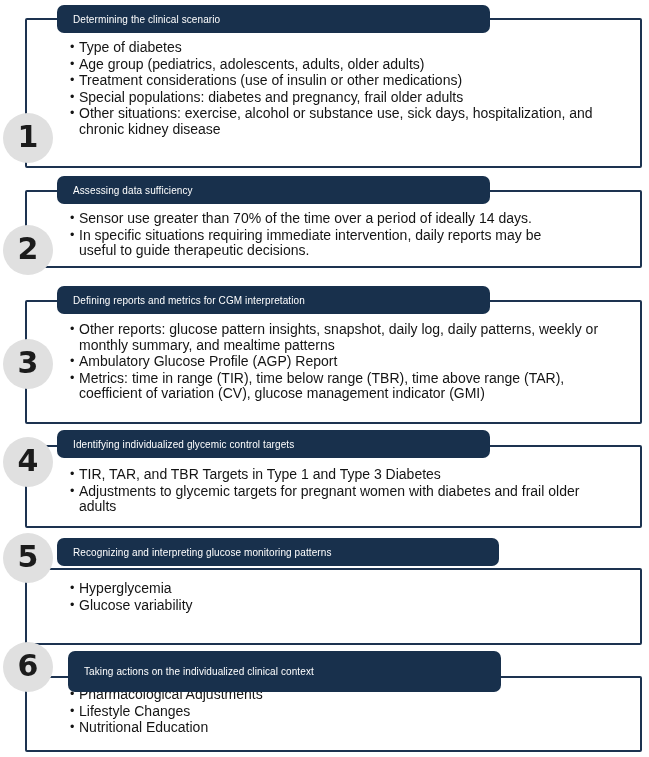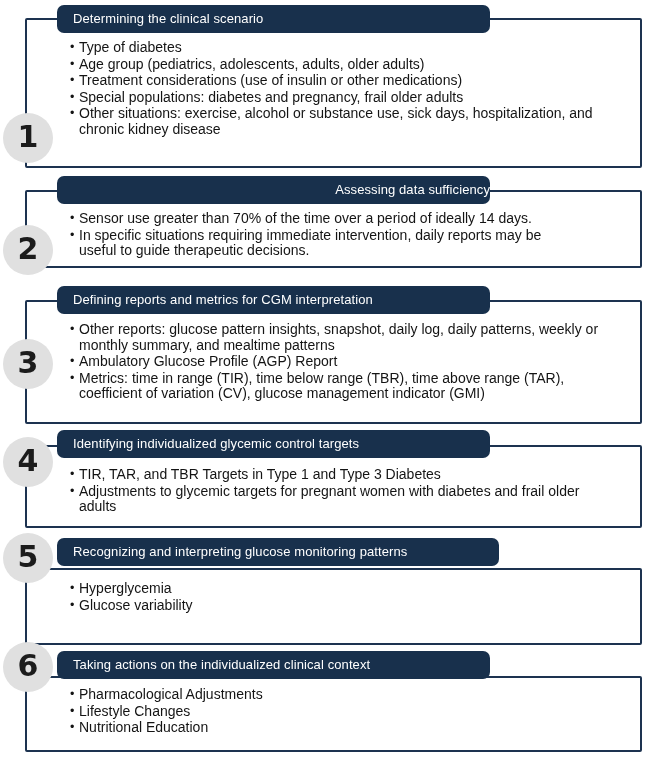--- a/index.html
+++ b/index.html
@@ -42,21 +42,21 @@
     color: #ffffff;
     display: flex;
     align-items: center;
     padding-left: 16px;
     font-size: 12.5px;
     letter-spacing: 0.1px;
     z-index: 4;
   }
   .step-header-text {
     color: #ffffff;
-    font-size: 13px;
+    font-size: 10px;
     line-height: 1.1;
     white-space: nowrap;
   }
 
   
   .step-badge {
     position: absolute;
     width: 50px;
     height: 50px;
     border-radius: 50%;
@@ -117,21 +117,21 @@
     <div class="step-body" style="left: 70px; top: 40px; width: 560px;">
       <ul class="bullet-list">
         <li class="bullet-item">Type of diabetes</li>
         <li class="bullet-item">Age group (pediatrics, adolescents, adults, older adults)</li>
         <li class="bullet-item">Treatment considerations (use of insulin or other medications)</li>
         <li class="bullet-item">Special populations: diabetes and pregnancy, frail older adults</li>
         <li class="bullet-item">Other situations: exercise, alcohol or substance use, sick days, hospitalization, and chronic kidney disease</li>
       </ul>
     </div>
     <div class="step-box" style="left: 25px; top: 190px; width: 617px; height: 78px;"></div>
-    <div class="step-header" style="left: 57px; top: 176px; width: 433px; height: 28px; justify-content: flex-end;">
+    <div class="step-header" style="left: 57px; top: 176px; width: 433px; height: 28px;">
       <span class="step-header-text">Assessing data sufficiency</span>
     </div>
     <div class="step-badge" style="left: 3px; top: 225px;">
       <span class="step-badge-num">2</span>
     </div>
     <div class="step-body" style="left: 70px; top: 211px; width: 510px;">
       <ul class="bullet-list">
         <li class="bullet-item">Sensor use greater than 70% of the time over a period of ideally 14 days.</li>
         <li class="bullet-item">In specific situations requiring immediate intervention, daily reports may be useful to guide therapeutic decisions.</li>
       </ul>
@@ -170,21 +170,21 @@
     <div class="step-badge" style="left: 3px; top: 533px;">
       <span class="step-badge-num">5</span>
     </div>
     <div class="step-body" style="left: 70px; top: 581px; width: 520px;">
       <ul class="bullet-list">
         <li class="bullet-item">Hyperglycemia</li>
         <li class="bullet-item">Glucose variability</li>
       </ul>
     </div>
     <div class="step-box" style="left: 25px; top: 676px; width: 617px; height: 76px;"></div>
-    <div class="step-header" style="left: 57px; top: 651px; width: 433px; height: 28px;">
+    <div class="step-header" style="left: 68px; top: 651px; width: 433px; height: 41px;">
       <span class="step-header-text">Taking actions on the individualized clinical context</span>
     </div>
     <div class="step-badge" style="left: 3px; top: 642px;">
       <span class="step-badge-num">6</span>
     </div>
     <div class="step-body" style="left: 70px; top: 687px; width: 520px;">
       <ul class="bullet-list">
         <li class="bullet-item">Pharmacological Adjustments</li>
         <li class="bullet-item">Lifestyle Changes</li>
         <li class="bullet-item">Nutritional Education</li>

